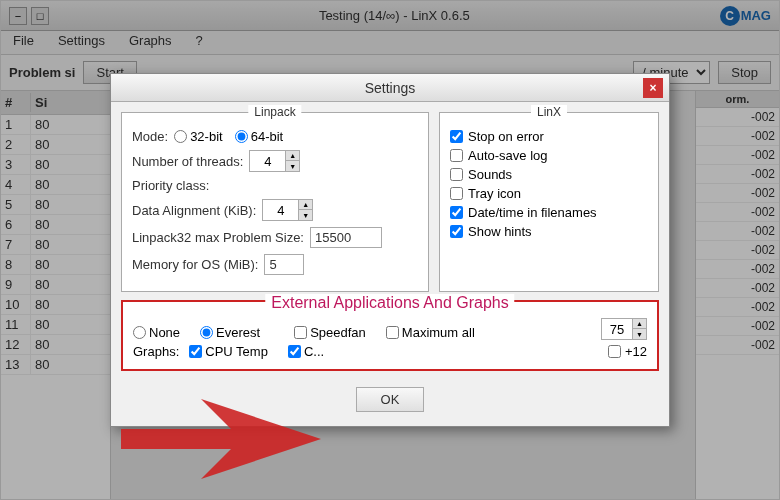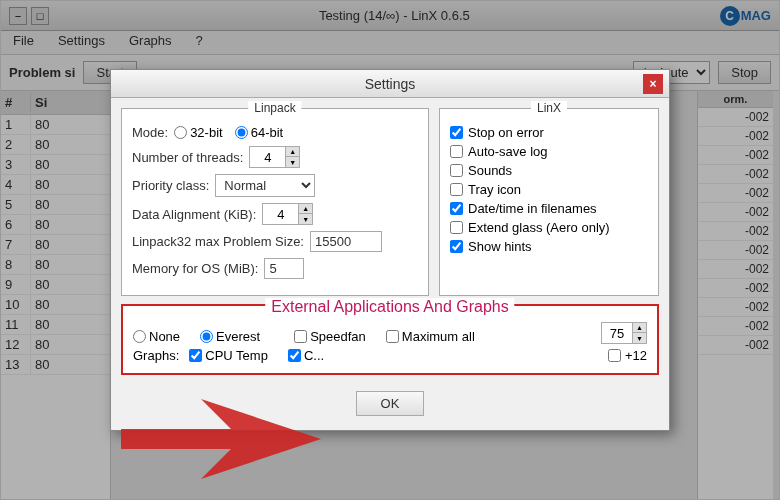--- a/index.html
+++ b/index.html
@@ -116,22 +116,22 @@
     .table-row-item {
       display: grid;
       grid-template-columns: 30px 80px;
       border-bottom: 1px solid #eee;
     }
     .td { padding: 2px 4px; border-right: 1px solid #eee; color: #333; }
 
     
     .right-col {
       position: absolute;
-      right: 6px; top: 90px;
-      width: 76px;
+      right: 0; top: 90px;
+      width: 84px;
       bottom: 0;
       background: white;
       border-left: 1px solid #ccc;
       overflow: hidden;
     }
     .rc-header {
       background: #e0e0e0;
       border-bottom: 1px solid #ccc;
       padding: 2px 4px;
       font-weight: bold;
@@ -488,25 +488,20 @@
               <input type="text" value="4" style="">
               <div class="spinbox-btns">
                 <button class="spinbox-btn">▲</button>
                 <button class="spinbox-btn">▼</button>
               </div>
             </div>
           </div>
 
           <div class="form-row">
             <span class="form-label">Priority class:</span>
-            <select class="form-select">
-              <option>Normal</option>
-              <option>High</option>
-              <option>Realtime</option>
-            </select>
           </div>
 
           <div class="form-row">
             <span class="form-label">Data Alignment (KiB):</span>
             <div class="spinbox">
               <input type="text" value="4" style="">
               <div class="spinbox-btns">
                 <button class="spinbox-btn">▲</button>
                 <button class="spinbox-btn">▼</button>
               </div>
@@ -541,24 +536,20 @@
           </div>
           <div class="checkbox-row">
             <input type="checkbox" style="">
             <span>Tray icon</span>
           </div>
           <div class="checkbox-row">
             <input type="checkbox" checked="" style="">
             <span>Date/time in filenames</span>
           </div>
           <div class="checkbox-row">
-            <input type="checkbox" style="">
-            <span>Extend glass (Aero only)</span>
-          </div>
-          <div class="checkbox-row">
             <input type="checkbox" checked="" style="">
             <span>Show hints</span>
           </div>
         </div>
       </div>
 
       <div class="external-group">
         <span class="external-group-title">External Applications And Graphs</span>
 
         <div style="display:flex; gap:20px; align-items:flex-end; flex-wrap:wrap;">

